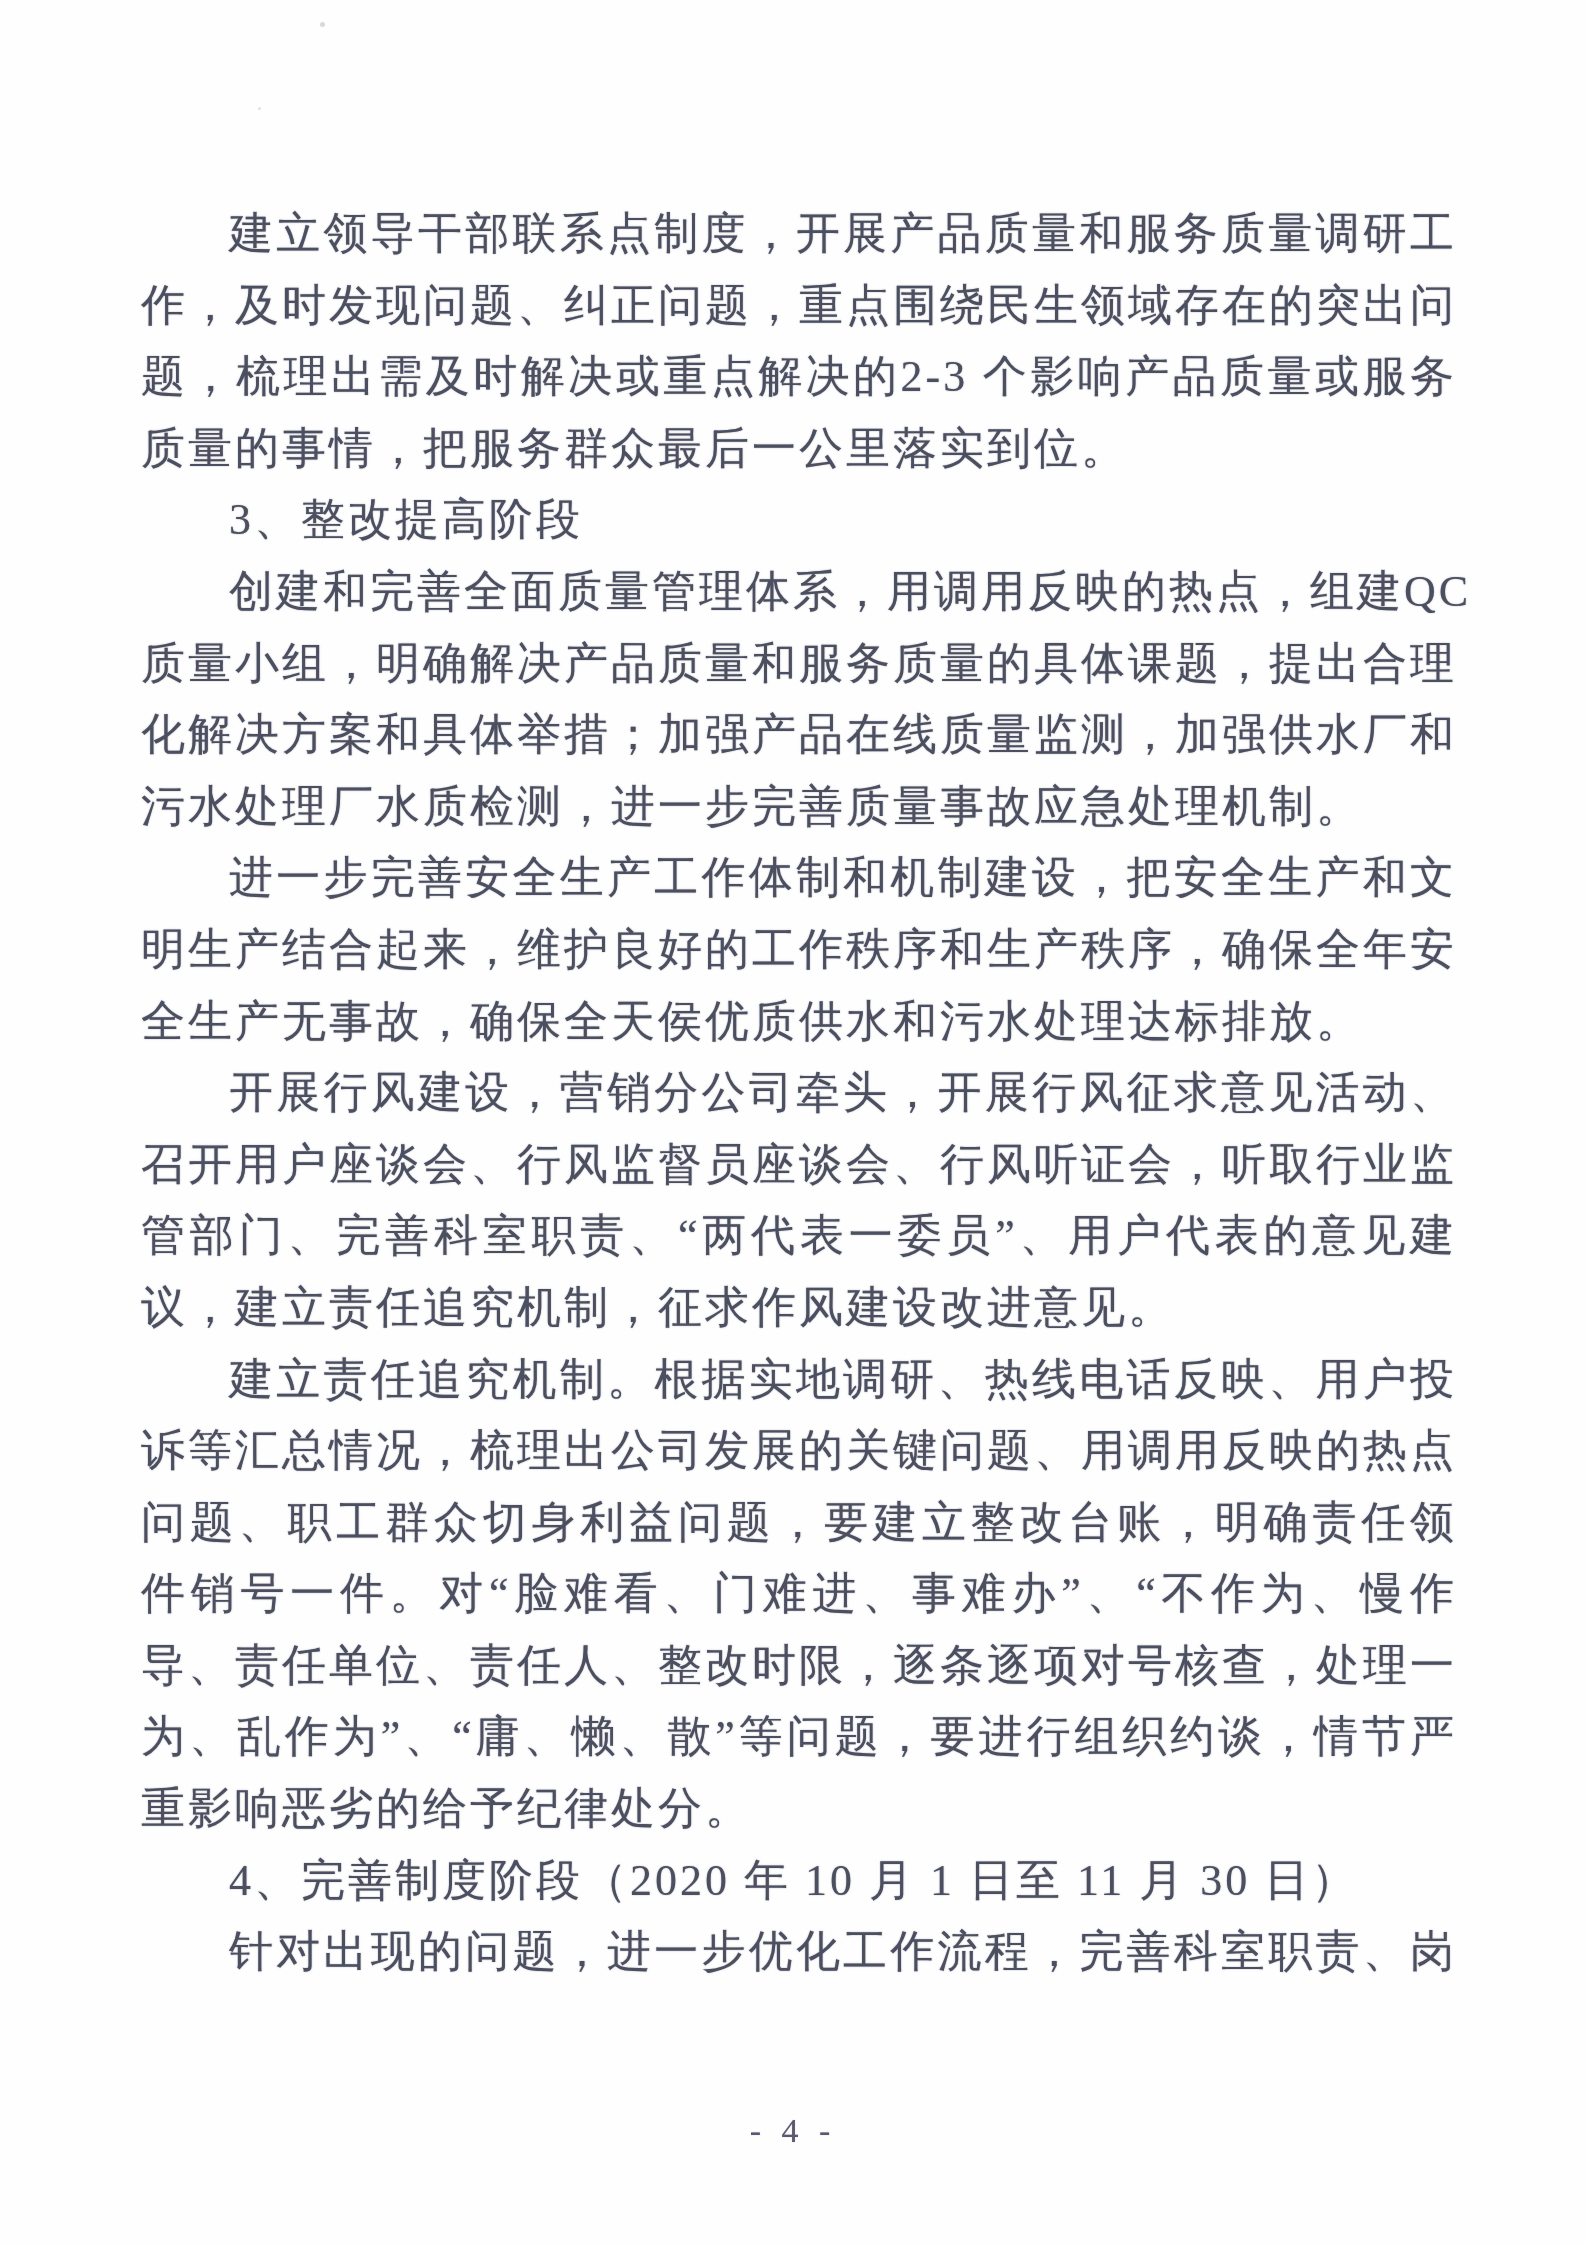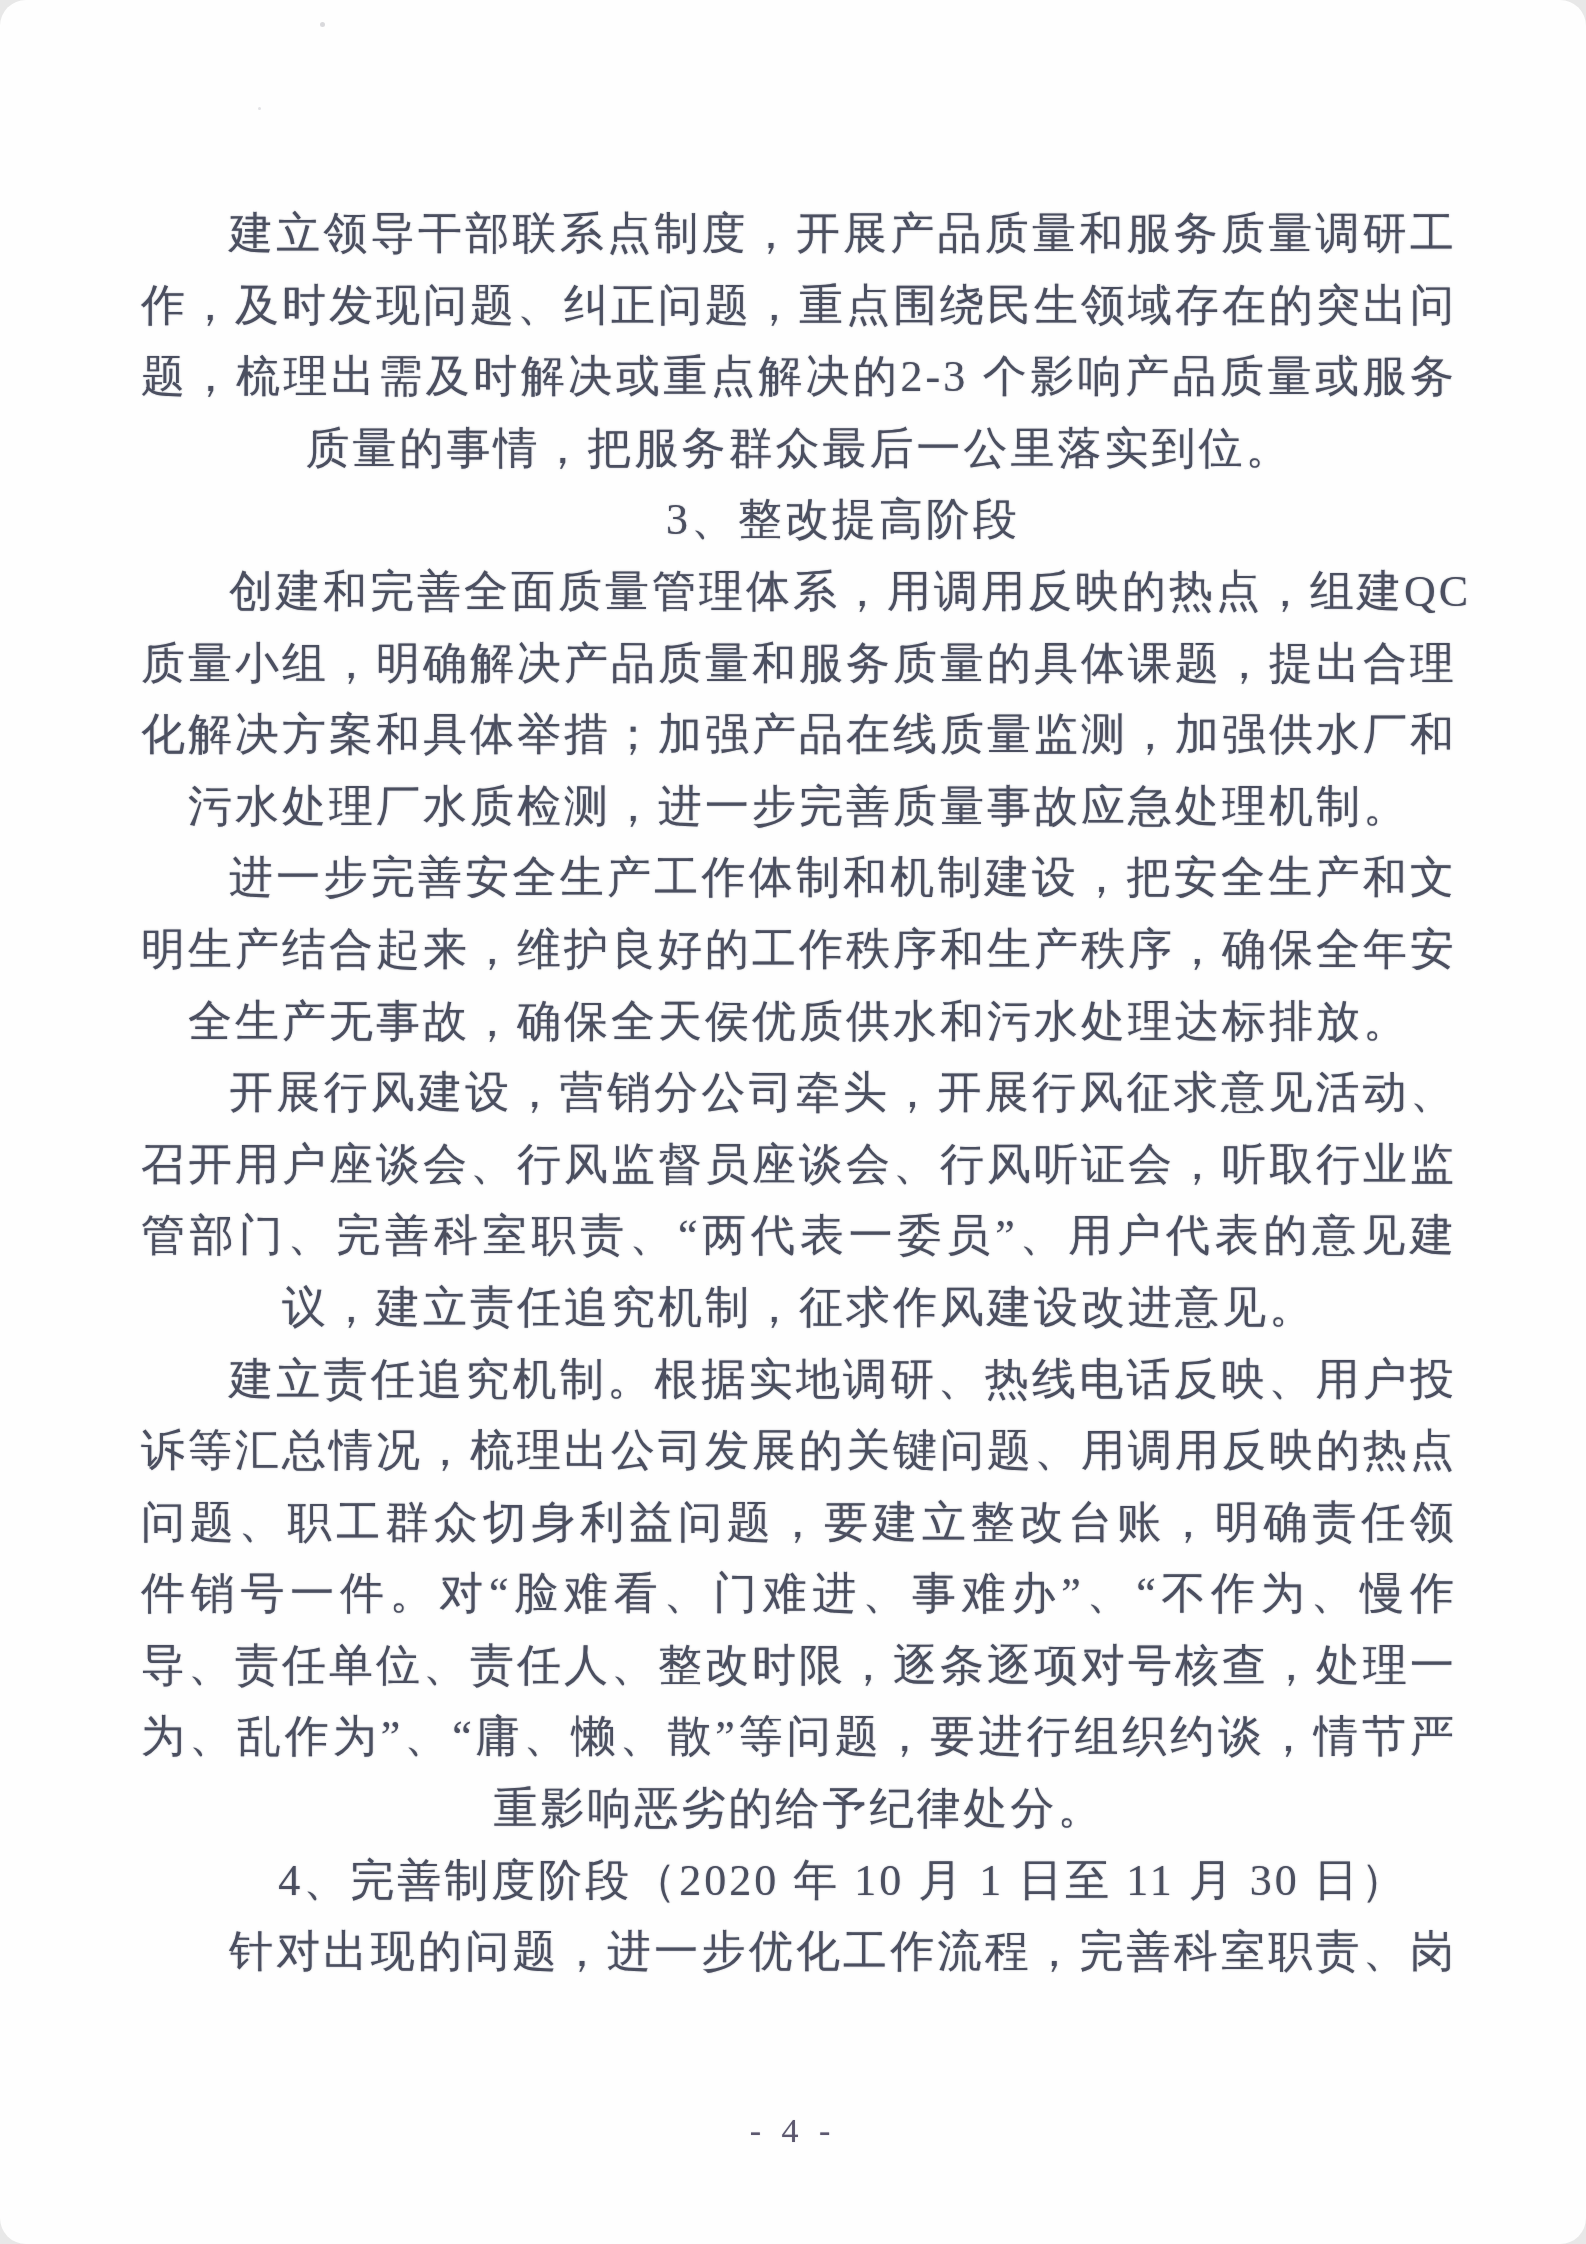--- a/index.html
+++ b/index.html
@@ -8,21 +8,20 @@
     background: #e8e8e8;
   }
   .page {
     position: relative;
     width: 1586px;
     height: 2244px;
     margin: 0 auto;
     background: #fefefe;
     overflow: hidden;
     font-family: "Liberation Serif", "DejaVu Serif", serif;
-    border-radius: 26px;
   }
   
   .page::before {
     content: "";
     position: absolute;
     left: 320px; top: 22px;
     width: 5px; height: 5px;
     background: #d9d9dc;
     border-radius: 50%;
   }
@@ -48,21 +47,21 @@
     font-size: 44px;
     letter-spacing: 3px;
     color: #4b4f60;
     text-shadow: 0 0 1.5px rgba(75, 79, 96, 0.55);
     white-space: nowrap;
     text-align: justify;
     text-align-last: justify;
     overflow: visible;
   }
   .line.no-just {
-    text-align: center;
+    text-align: left;
     text-align-last: auto;
   }
   .line.indent {
     text-indent: 88px;
   }
   .footer {
     position: absolute;
     top: 2112px;
     left: 0;
     width: 100%;

